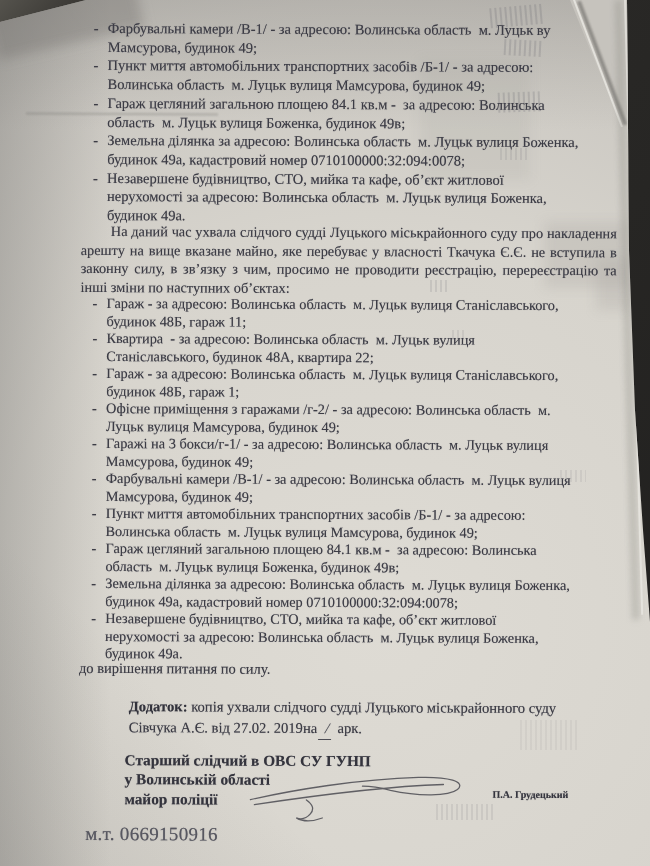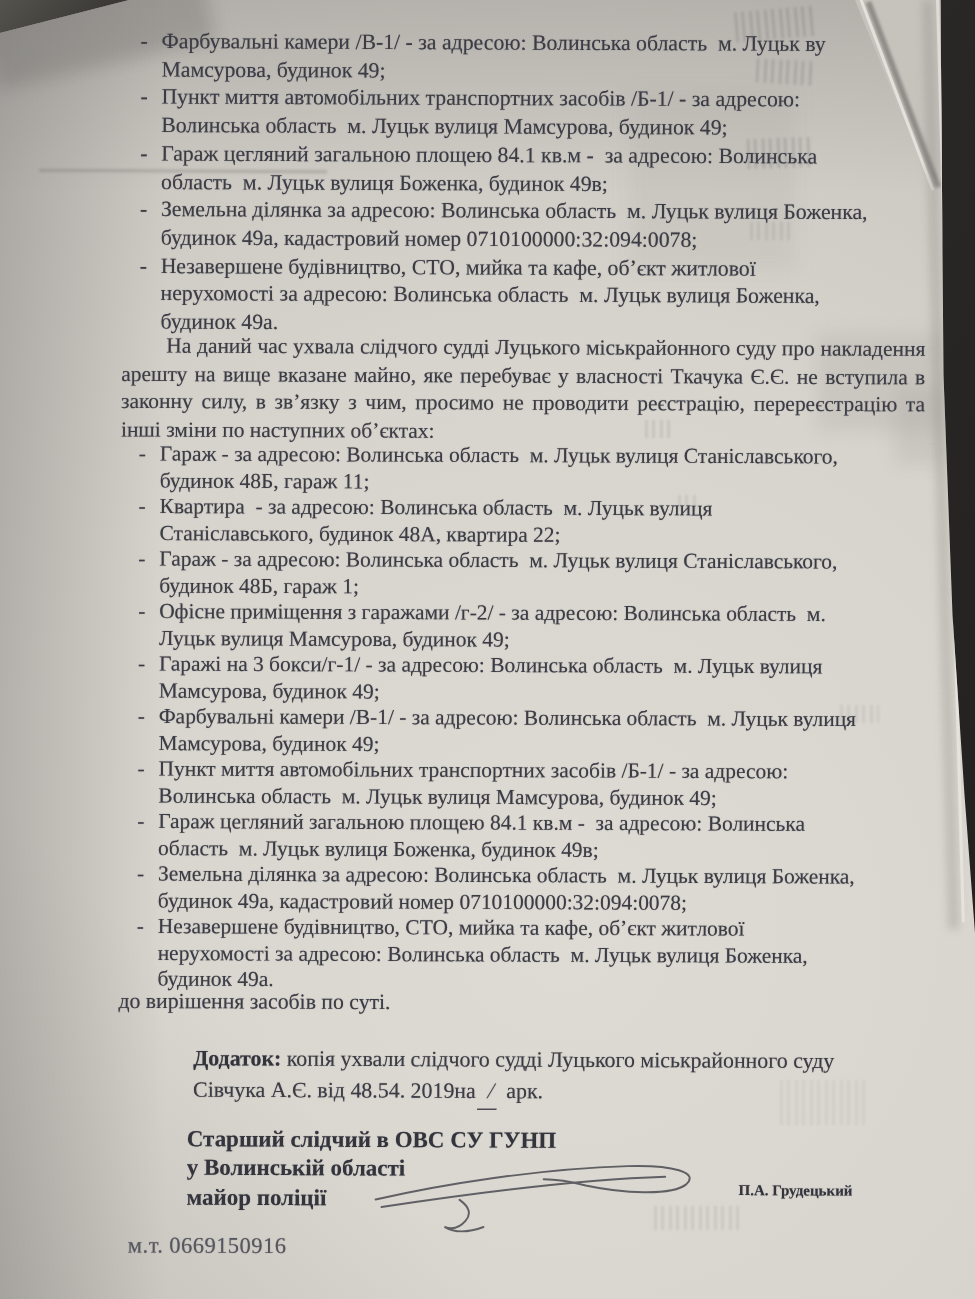--- a/index.html
+++ b/index.html
@@ -35,21 +35,21 @@
   .para{position:absolute;left:80px;top:223px;width:536px;margin:0;
     font-size:14.3px;line-height:18.5px;text-align:justify;text-indent:30px;}
   .closing{position:absolute;left:80px;top:661px;font-size:14.5px;}
   .attach{position:absolute;left:130px;top:697px;width:490px;font-size:14.6px;line-height:21px;}
   .b{font-weight:700;color:#33333c;}
   .sheetmark{display:inline-block;width:13px;text-align:center;border-bottom:1.2px solid #4c4c54;
     transform:skewX(-14deg);color:#4c4c54;}
   .officer{position:absolute;left:91px;top:751px;font-size:15.3px;font-weight:700;
     line-height:19.3px;white-space:pre-line;color:#34343d;margin-left:35px;}
   .name{position:absolute;left:494px;top:788px;font-size:10px;font-weight:700;color:#34343d;}
-  .phone{position:absolute;left:87px;top:824px;font-size:15px;color:#575760;letter-spacing:.3px;}
+  .phone{position:absolute;left:87px;top:824px;font-size:19px;color:#575760;letter-spacing:.3px;}
   .sig{position:absolute;left:240px;top:764px;}
   .fold{position:absolute;left:0;top:0;width:650px;height:132px;
     clip-path:polygon(570px 0,650px 0,650px 42px,622px 128px);
     background:linear-gradient(245deg,#c6c3bd 10%,#b6b3ad 55%,#9e9b96 100%);}
   .fold-hi{position:absolute;left:573px;top:0;width:2.2px;height:136px;
     background:rgba(238,236,231,.75);transform-origin:top left;transform:rotate(-20.7deg);filter:blur(.4px);}
   .fold-sh{position:absolute;left:577px;top:2px;width:3.5px;height:132px;
     background:rgba(88,86,82,.5);transform-origin:top left;transform:rotate(-20.7deg);filter:blur(1px);}
   .edge-hi{position:absolute;left:624px;top:0;width:1.8px;height:615px;
     background:rgba(240,238,233,.6);transform-origin:top left;transform:rotate(-1.6deg);filter:blur(.4px);}
@@ -149,25 +149,25 @@
 будинок 49а, кадастровий номер 0710100000:32:094:0078;</span>
         </div>
       <div class="li">
           <span class="dash">-</span>
           <span class="lt">Незавершене будівництво, СТО, мийка та кафе, об’єкт житлової
 нерухомості за адресою: Волинська область  м. Луцьк вулиця Боженка,
 будинок 49а.</span>
         </div>
     </div>
 
-    <div class="closing">до вирішення засобів по суті.</div>
+    <div class="closing">до вирішення питання по силу.</div>
 
     <div class="attach">
       <div><span class="b">Додаток:</span><span> копія ухвали слідчого судді Луцького міськрайонного суду</span></div>
-      <div><span>Сівчука А.Є.  від 48.54. 2019на </span><span class="sheetmark">/</span><span> арк.</span></div>
+      <div><span>Сівчука А.Є.  від 27.02. 2019на </span><span class="sheetmark">/</span><span> арк.</span></div>
     </div>
 
     <div class="officer">Старший слідчий в ОВС СУ ГУНП
 у Волинській області
 майор поліції</div>
     <div class="name">П.А. Грудецький</div>
     <div class="phone">м.т. 0669150916</div>
 
     <svg class="sig" width="240" height="58" viewBox="0 0 240 58">
       <g fill="none" stroke="#4b4b52" stroke-width="1.3" opacity="0.85" stroke-linecap="round">

